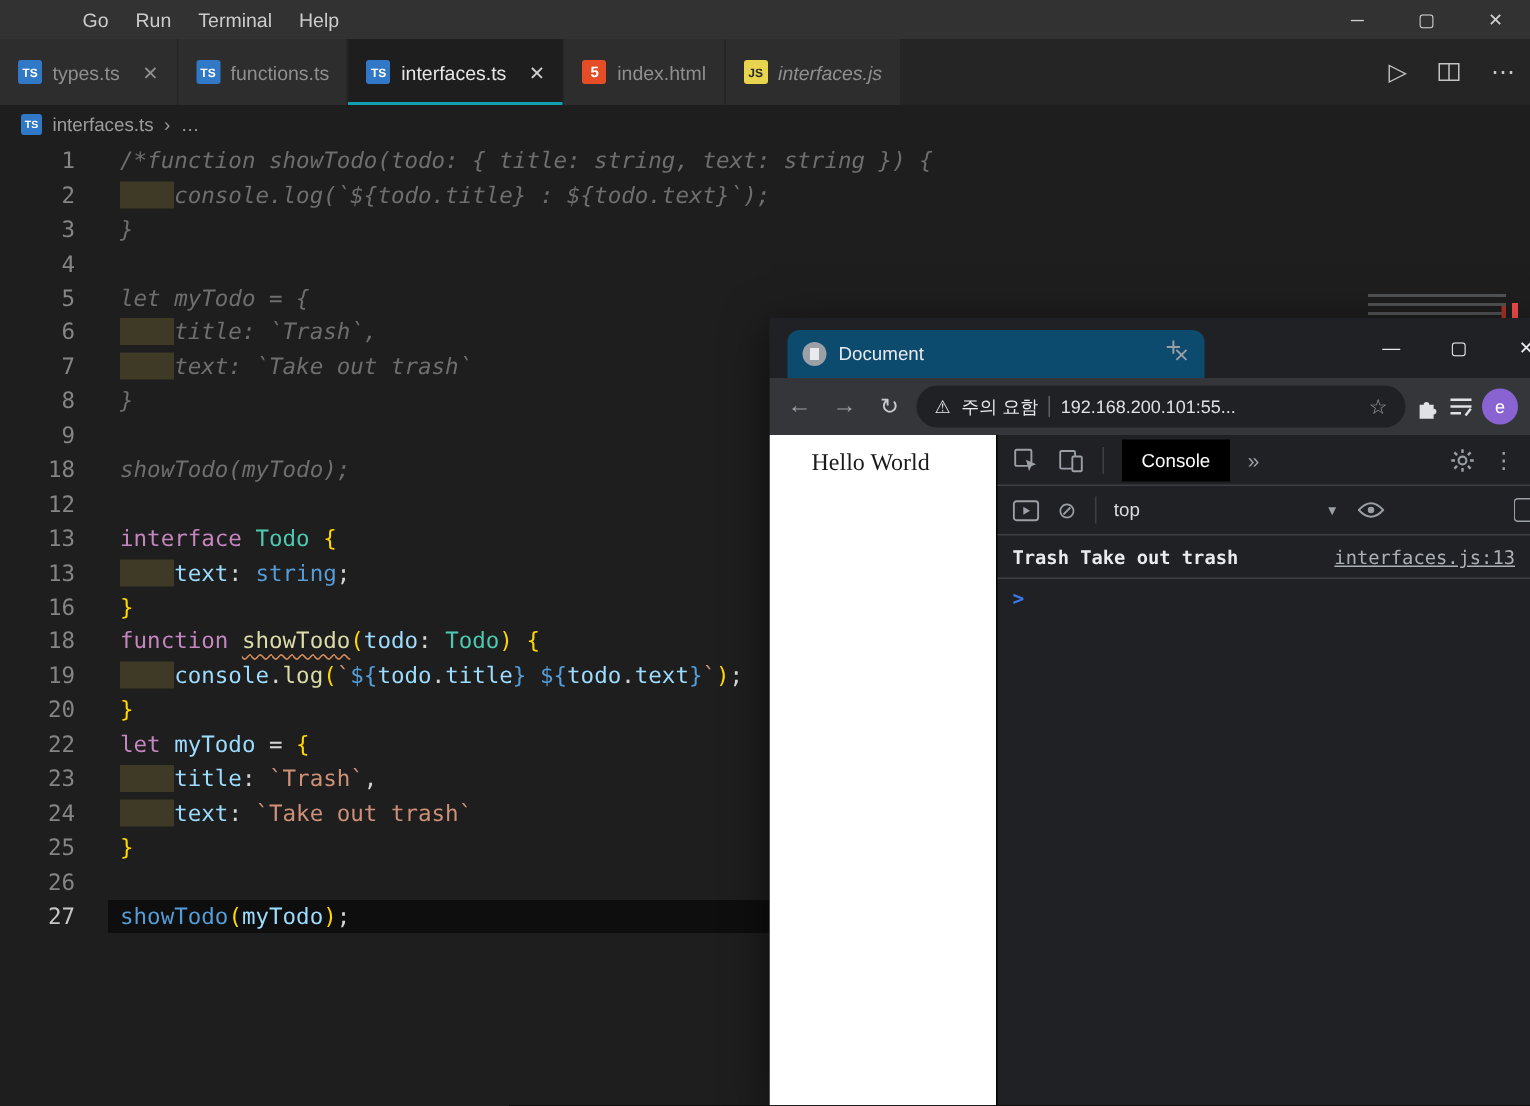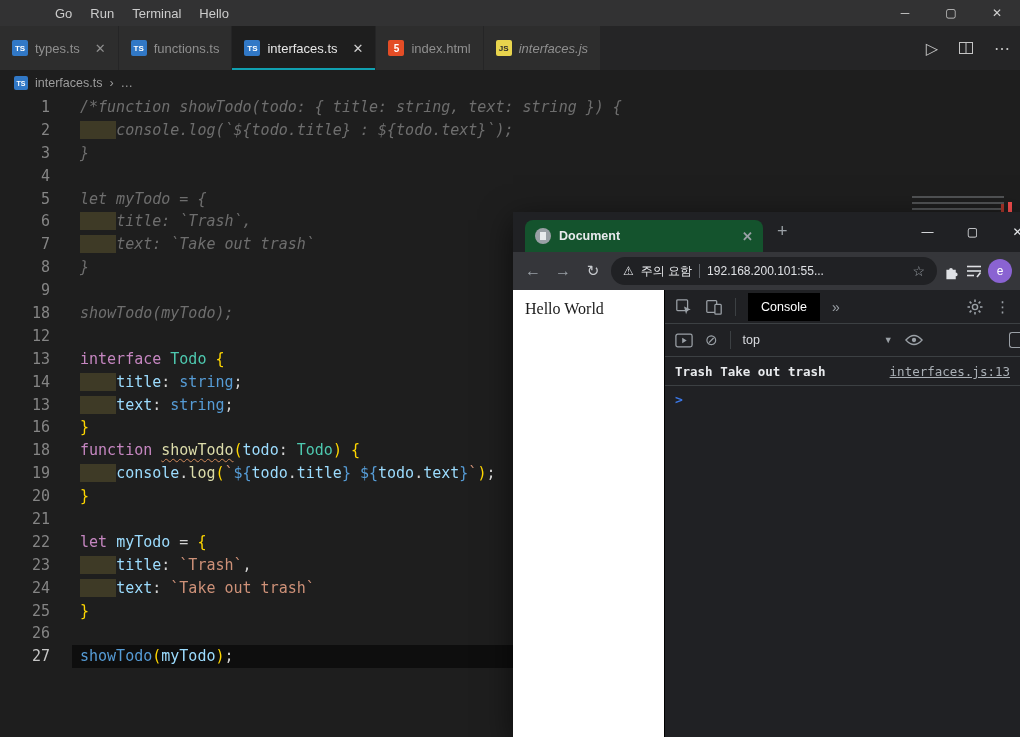--- a/index.html
+++ b/index.html
@@ -67,23 +67,23 @@
   .minimap .red1 { position:absolute; right:0; top:8px; width:3px; height:26px; background:#c0392b; }
   .minimap .red2 { position:absolute; left:4px; top:22px; width:60px; height:2px; background:#a33; }
   .minimap .red3 { position:absolute; left:4px; top:34px; width:44px; height:2px; background:#a33; }
   .ruler { position:absolute; top:100px; right:8px; width:4px; height:112px; }
   .ruler i { position:absolute; left:0; width:4px; background:#f14c4c; display:block; }
 
   
   .chrome { position:absolute; left:513px; top:212px; width:507px; height:525px; background:#202124;
             box-shadow:0 8px 30px rgba(0,0,0,.6); display:flex; flex-direction:column; overflow:hidden; }
   .c-titlebar { height:40px; position:relative; background:#202124; flex:none; }
-  .c-tab { position:absolute; left:12px; top:8px; width:238px; height:32px; background:#14532d;
+  .c-tab { position:absolute; left:12px; top:8px; width:278px; height:32px; background:#0c4a6e;
            border-radius:8px 8px 0 0; display:flex; align-items:center; padding:0 10px; gap:8px;
-           color:#e8eaed; font-size:12.5px;font-weight:bold; }
+           color:#e8eaed; font-size:12.5px; }
   .c-favicon { width:16px; height:16px; border-radius:50%; background:#9aa0a6; position:relative; flex:none; }
   .c-favicon::after { content:''; position:absolute; left:5px; top:4px; width:6px; height:8px; background:#e8eaed; }
   .c-tab .close { margin-left:auto; color:#9aa0a6; font-size:13px; }
   .c-newtab { position:absolute; left:264px; top:9px; color:#9aa0a6; font-size:18px; }
   .c-wincontrols { position:absolute; right:-20px; top:0; height:40px; display:flex; color:#e8eaed; }
   .c-wincontrols span { width:45px; display:flex; align-items:center; justify-content:center; font-size:12px; }
   .c-toolbar { height:38px; background:#35363a; display:flex; align-items:center; padding:0 8px; gap:6px; flex:none; }
   .nav-glyph { color:#9aa0a6; font-size:16px; width:24px; text-align:center; }
   .nav-glyph.reload { color:#c7cace; font-size:15px; }
   .omnibox { flex:1; height:28px; background:#202124; border-radius:14px; display:flex; align-items:center;
@@ -91,21 +91,21 @@
   .omni-warn { font-size:12px; color:#e8eaed; }
   .omni-sep { width:1px; height:14px; background:#5f6368; flex:none; }
   .omni-url { color:#dfe1e5; white-space:nowrap; overflow:hidden; }
   .omni-star { margin-left:auto; color:#9aa0a6; font-size:14px; }
   .tb-icon { color:#dfe1e5; display:flex; align-items:center; }
   .profile { width:24px; height:24px; border-radius:50%; background:#8a63d2; color:#fff; font-size:12px;
              display:flex; align-items:center; justify-content:center; flex:none; }
 
   .c-content { flex:1; display:flex; min-height:0; }
   .page { width:151px; background:#ffffff; color:#1a1a1a; font-family:"Liberation Serif",serif;
-          font-size:16px; padding:10px 12px; flex:none; }
+          font-size:16px; padding:10px 28px; flex:none; }
   .devtools { flex:1; display:flex; flex-direction:column; background:#202124; border-left:1px solid #000;
               color:#9aa0a6; min-width:0; }
   .dt-row1 { height:34px; border-bottom:1px solid #3c4043; display:flex; align-items:center; padding:0 10px; gap:12px; flex:none; }
   .dt-row2 { height:33px; border-bottom:1px solid #3c4043; display:flex; align-items:center; padding:0 10px; gap:12px; flex:none; }
   .vsep { width:1px; height:18px; background:#3c4043; flex:none; }
   .dt-tab { background:#000; color:#fff; font-size:12.5px; padding:7px 13px; }
   .dt-chevrons { font-size:14px; }
   .dt-spacer { flex:1; }
   .kebab { font-size:15px; }
   .ctx { width:150px; display:flex; justify-content:space-between; align-items:center; color:#dadce0; font-size:12.5px; }
@@ -120,21 +120,21 @@
 </head>
 <body>
 
 <div class="app">
 
   <div class="titlebar">
     <div class="menus">
       <span>Go</span>
       <span>Run</span>
       <span>Terminal</span>
-      <span>Hello</span>
+      <span>Help</span>
     </div>
     <div class="win-controls">
       <span>─</span>
       <span>▢</span>
       <span>✕</span>
     </div>
   </div>
 
   <div class="tabbar">
     <div class="tab">
@@ -185,27 +185,25 @@
         <div class="code-line"><span class="ln">3</span><span class="code"><span class="tk-cm">}</span></span></div>
         <div class="code-line"><span class="ln">4</span><span class="code"></span></div>
         <div class="code-line"><span class="ln">5</span><span class="code"><span class="tk-cm">let myTodo = {</span></span></div>
         <div class="code-line"><span class="ln">6</span><span class="code"><span class="tk-tab tk-cm">    </span><span class="tk-cm">title: `Trash`,</span></span></div>
         <div class="code-line"><span class="ln">7</span><span class="code"><span class="tk-tab tk-cm">    </span><span class="tk-cm">text: `Take out trash`</span></span></div>
         <div class="code-line"><span class="ln">8</span><span class="code"><span class="tk-cm">}</span></span></div>
         <div class="code-line"><span class="ln">9</span><span class="code"></span></div>
         <div class="code-line"><span class="ln">18</span><span class="code"><span class="tk-cm">showTodo(myTodo);</span></span></div>
         <div class="code-line"><span class="ln">12</span><span class="code"></span></div>
         <div class="code-line"><span class="ln">13</span><span class="code"><span class="tk-kw">interface</span><span class="tk-plain"> </span><span class="tk-type">Todo</span><span class="tk-plain"> </span><span class="tk-brace">{</span></span></div>
-        <div class="code-line"><span class="ln">14</span><span class="code"><span class="tk-tab">    </span><span class="tk-var">title</span><span class="tk-plain">: </span><span class="tk-kw2">string</span><span class="tk-plain">;</span></span></div>
         <div class="code-line"><span class="ln">13</span><span class="code"><span class="tk-tab">    </span><span class="tk-var">text</span><span class="tk-plain">: </span><span class="tk-kw2">string</span><span class="tk-plain">;</span></span></div>
         <div class="code-line"><span class="ln">16</span><span class="code"><span class="tk-brace">}</span></span></div>
         <div class="code-line"><span class="ln">18</span><span class="code"><span class="tk-kw">function</span><span class="tk-plain"> </span><span class="tk-fn tk-squiggle">showTodo</span><span class="tk-brace">(</span><span class="tk-var">todo</span><span class="tk-plain">: </span><span class="tk-type">Todo</span><span class="tk-brace">)</span><span class="tk-plain"> </span><span class="tk-brace">{</span></span></div>
         <div class="code-line"><span class="ln">19</span><span class="code"><span class="tk-tab">    </span><span class="tk-var">console</span><span class="tk-plain">.</span><span class="tk-fn">log</span><span class="tk-brace">(</span><span class="tk-str">`</span><span class="tk-interp">${</span><span class="tk-var">todo</span><span class="tk-plain">.</span><span class="tk-var">title</span><span class="tk-interp">}</span><span class="tk-str"> </span><span class="tk-interp">${</span><span class="tk-var">todo</span><span class="tk-plain">.</span><span class="tk-var">text</span><span class="tk-interp">}</span><span class="tk-str">`</span><span class="tk-brace">)</span><span class="tk-plain">;</span></span></div>
         <div class="code-line"><span class="ln">20</span><span class="code"><span class="tk-brace">}</span></span></div>
-        <div class="code-line"><span class="ln">21</span><span class="code"></span></div>
         <div class="code-line"><span class="ln">22</span><span class="code"><span class="tk-kw">let</span><span class="tk-plain"> </span><span class="tk-var">myTodo</span><span class="tk-plain"> = </span><span class="tk-brace">{</span></span></div>
         <div class="code-line"><span class="ln">23</span><span class="code"><span class="tk-tab">    </span><span class="tk-var">title</span><span class="tk-plain">: </span><span class="tk-str">`Trash`</span><span class="tk-plain">,</span></span></div>
         <div class="code-line"><span class="ln">24</span><span class="code"><span class="tk-tab">    </span><span class="tk-var">text</span><span class="tk-plain">: </span><span class="tk-str">`Take out trash`</span></span></div>
         <div class="code-line"><span class="ln">25</span><span class="code"><span class="tk-brace">}</span></span></div>
         <div class="code-line"><span class="ln">26</span><span class="code"></span></div>
         <div class="code-line current"><span class="ln">27</span><span class="code"><span class="tk-fncall">showTodo</span><span class="tk-brace">(</span><span class="tk-var">myTodo</span><span class="tk-brace">)</span><span class="tk-plain">;</span></span></div>
       </div>
     <div class="minimap">
       <i class="red1"></i>
         <i class="red2" style="position:absolute;"></i>

